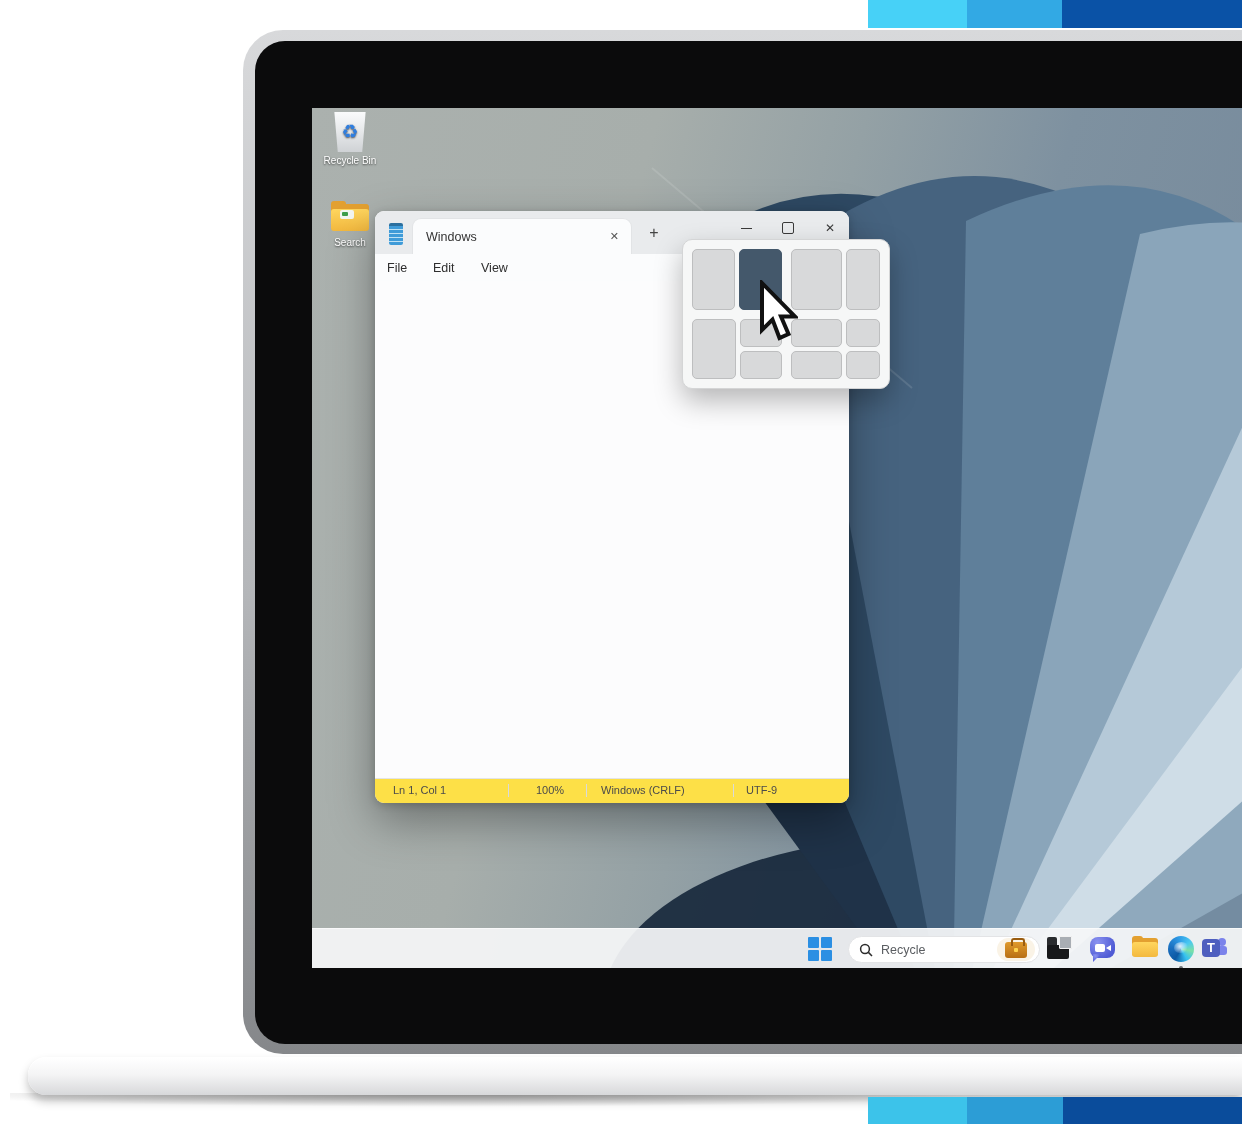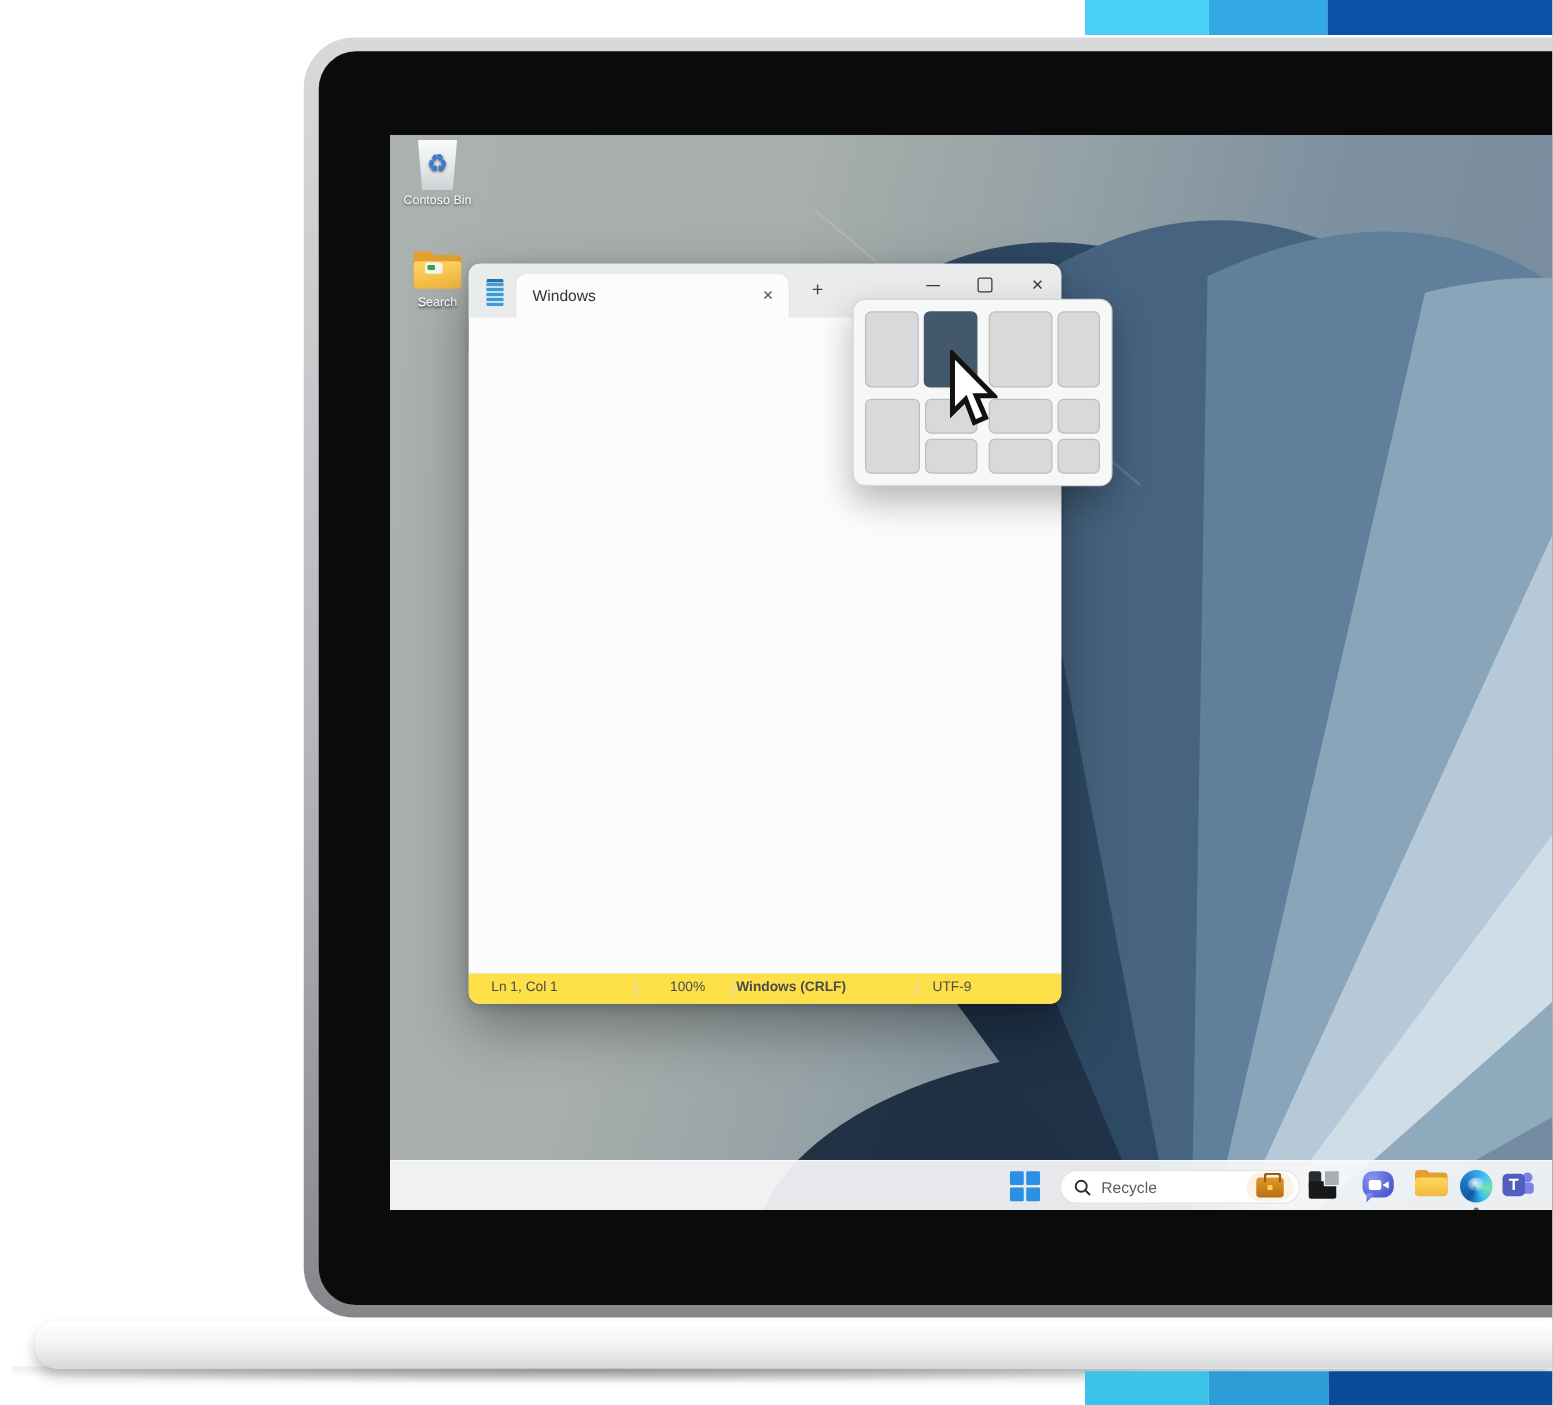--- a/index.html
+++ b/index.html
@@ -138,21 +138,21 @@
       <path d="M640,950 L1291,374 Q1523,471 1473,717 Z" fill="#8fa9bd"></path>
       <path d="M640,950 L1394,522 Q1601,664 1501,895 Z" fill="#748ca1"></path>
       <path d="M250,120 L520,330" stroke="rgba(255,255,255,0.16)" stroke-width="2" fill="none"></path>
       <path d="M340,60 L600,280" stroke="rgba(255,255,255,0.12)" stroke-width="2" fill="none"></path>
     </svg>
 
     <div class="desk-icon" style="left:6px;top:4px;">
       <div class="bin-body">
         <div class="bin-glyph">♻︎</div>
       </div>
-      <span class="label-sm">Contoso Bin</span>
+      <span class="label-sm">Recycle Bin</span>
     </div>
     <div class="desk-icon" style="left:6px;top:96px;">
       <div class="folder-ico">
         <div class="folder-back"></div>
           <div class="folder-tab"></div>
         <div class="folder-front">
             <div class="folder-doc"></div>
           </div>
       </div>
       <span class="label-sm">Search</span>
@@ -213,27 +213,32 @@
         </div>
         <div class="np-newtab">+</div>
         <div class="np-ctl ctl-min">
             <span></span>
           </div>
         <div class="np-ctl ctl-max">
             <span></span>
           </div>
         <div class="np-ctl ctl-close">✕</div>
       </div>
+      <div class="np-menubar">
+        <span class="np-menu" style="left:6px;">File</span>
+        <span class="np-menu" style="left:52px;">Edit</span>
+        <span class="np-menu" style="left:100px;">View</span>
+      </div>
       <div class="np-content"></div>
       <div class="np-status">
         <span class="sitem" style="left:18px;">Ln 1, Col 1</span>
         <span class="sep" style="left:133px;"></span>
         <span class="sitem" style="left:161px;">100%</span>
         <span class="sep" style="left:211px;"></span>
-        <span class="sitem" style="left:214px;font-weight:bold;">Windows (CRLF)</span>
+        <span class="sitem" style="left:226px;">Windows (CRLF)</span>
         <span class="sep" style="left:358px;"></span>
         <span class="sitem" style="left:371px;">UTF-9</span>
       </div>
     </div>
 
     <div class="snap">
       <div class="slay">
         <div class="pane"></div>
         <div class="pane hl"></div>
       </div>

